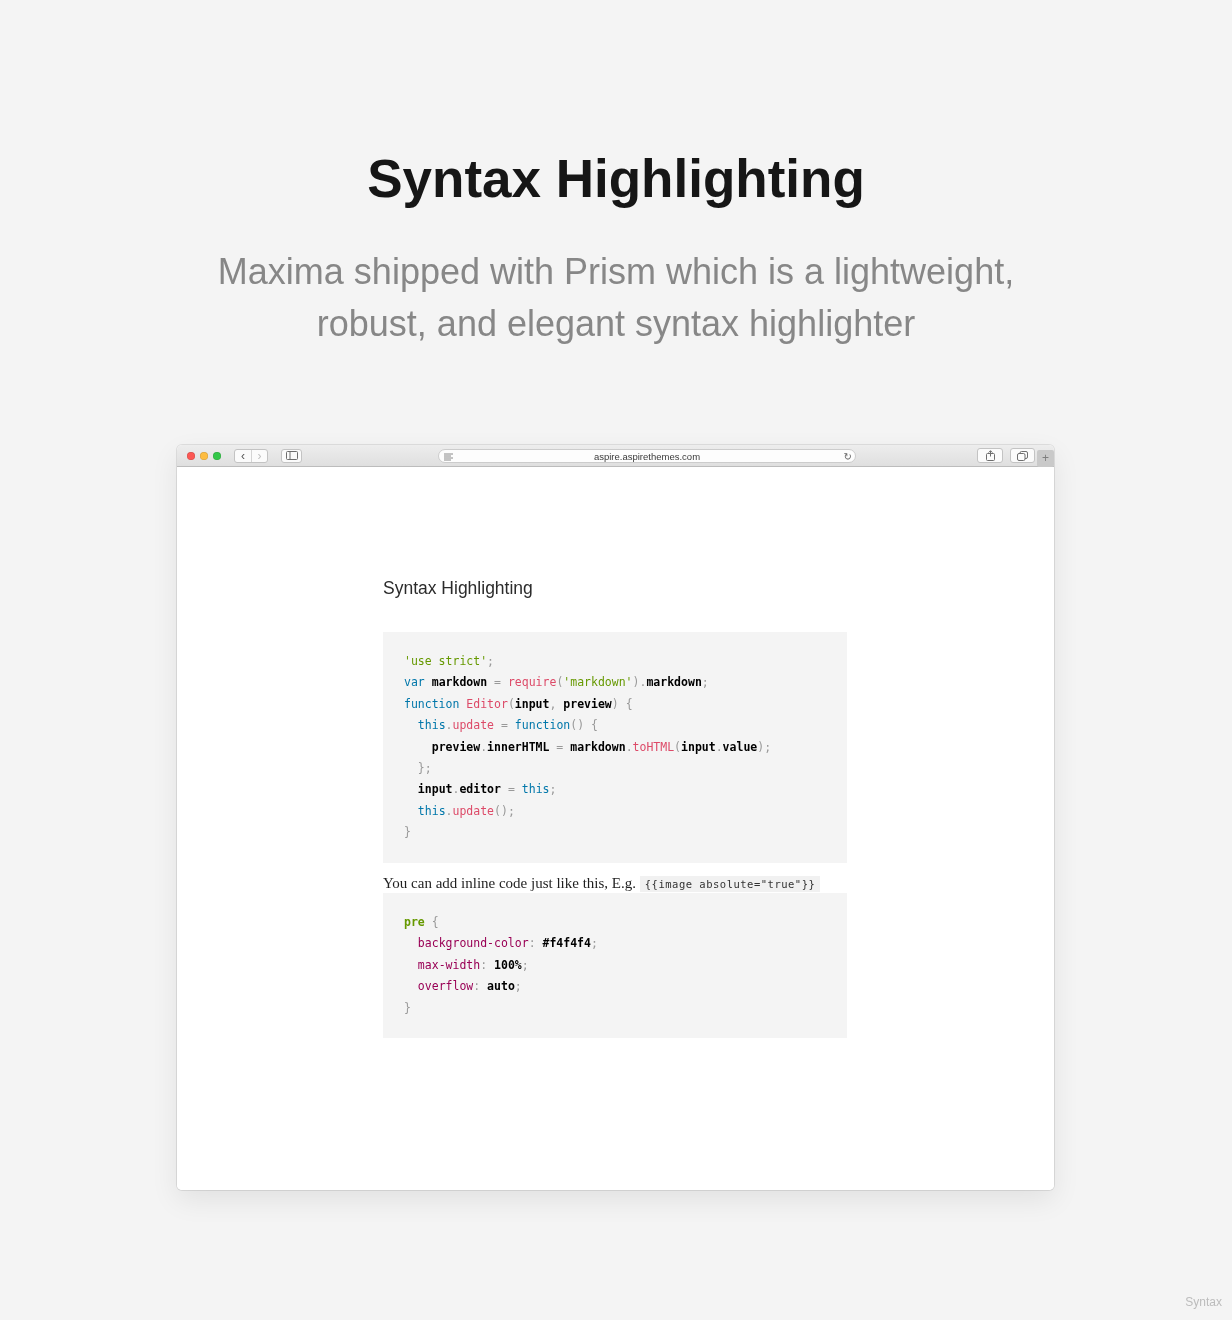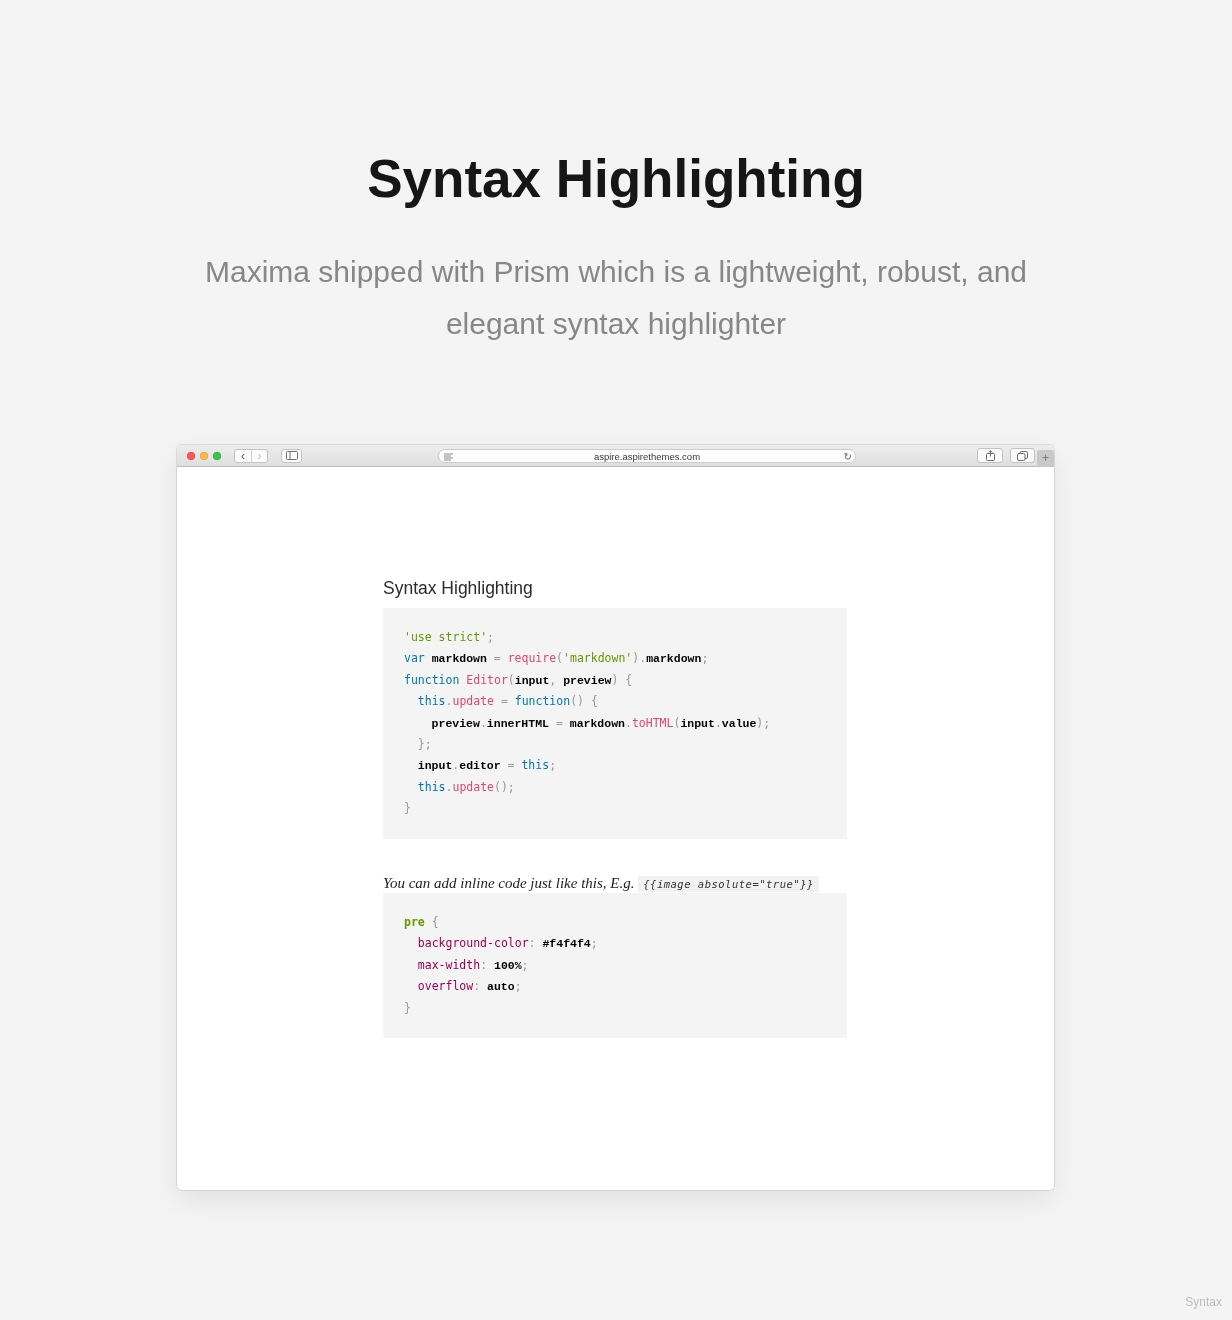--- a/index.html
+++ b/index.html
@@ -14,21 +14,21 @@
   
   .hero-title {
     position:absolute; top:148px; left:0; width:100%;
     text-align:center;
     font-size:53px; font-weight:600; color:#161616;
     letter-spacing:0;
   }
   .hero-subtitle {
     position:absolute; top:246px; left:50%; transform:translateX(-50%);
     width:880px; text-align:center;
-    font-size:30px; line-height:52px; font-weight:400; color:#878787;
+    font-size:36px; line-height:52px; font-weight:400; color:#878787;
   }
 
   
   .browser-window {
     position:absolute; left:177px; top:445px; width:877px; height:745px;
     background:#ffffff; border-radius:5px;
     box-shadow:0 0 0 1px rgba(0,0,0,0.09), 0 10px 28px rgba(0,0,0,0.08);
   }
   .toolbar {
     position:relative; height:22px;
@@ -92,36 +92,36 @@
     position:absolute; left:206px; top:110px;
     font-size:17.5px; font-weight:500; color:#2b2b2b;
   }
   .code-block {
     position:absolute; left:206px; width:464px;
     background:var(--code-background,#f4f4f4);
     font-family:"DejaVu Sans Mono", monospace;
     font-size:11.5px; line-height:21.4px;
     padding:19px 21px; overflow:hidden;
   }
-  #code-js  { top:140px; height:231px; }
+  #code-js  { top:164px; height:231px; }
   #code-css { top:425px; height:145px; }
   .code-line { white-space:pre; }
 
   .tok-k   { color:var(--code-keyword,#0077aa); }
   .tok-f   { color:var(--code-function,#dd4a68); }
   .tok-s   { color:var(--code-string,#669900); }
   .tok-p   { color:var(--code-punctuation,#999999); }
-  .tok-n   { color:var(--code-plain,#000000); font-weight:bold;font-family:Liberation Mono, monospace; }
+  .tok-n   { color:var(--code-plain,#000000); font-weight:bold; }
   .tok-pr  { color:var(--code-property,#990055);margin-top:16px; }
   .tok-sel { color:var(--code-selector,#669900);font-weight:bold; }
 
   .inline-paragraph {
     position:absolute; left:206px; top:407px;
     font-family:"Liberation Serif", serif;
-    font-size:15px; color:#1f1f1f;font-style:italic;
+    font-size:15px; color:#1f1f1f;
   }
   .inline-code {
     font-family:"DejaVu Sans Mono", monospace;
     font-size:10.5px; color:#333333;
     background:#f1f1f1; padding:2px 5px; letter-spacing:0.5px;
   }
 
   .watermark {
     position:absolute; right:10px; top:1295px;
     font-size:12px; color:#bcbcbc;

